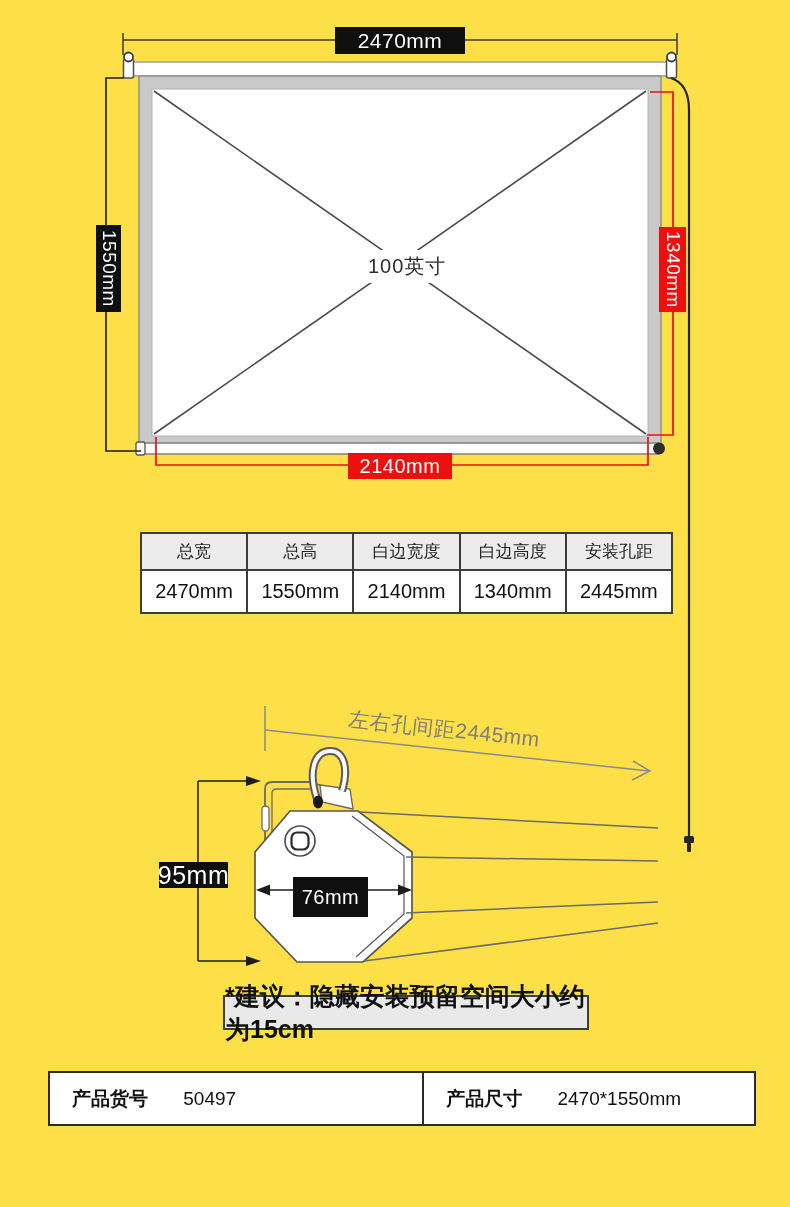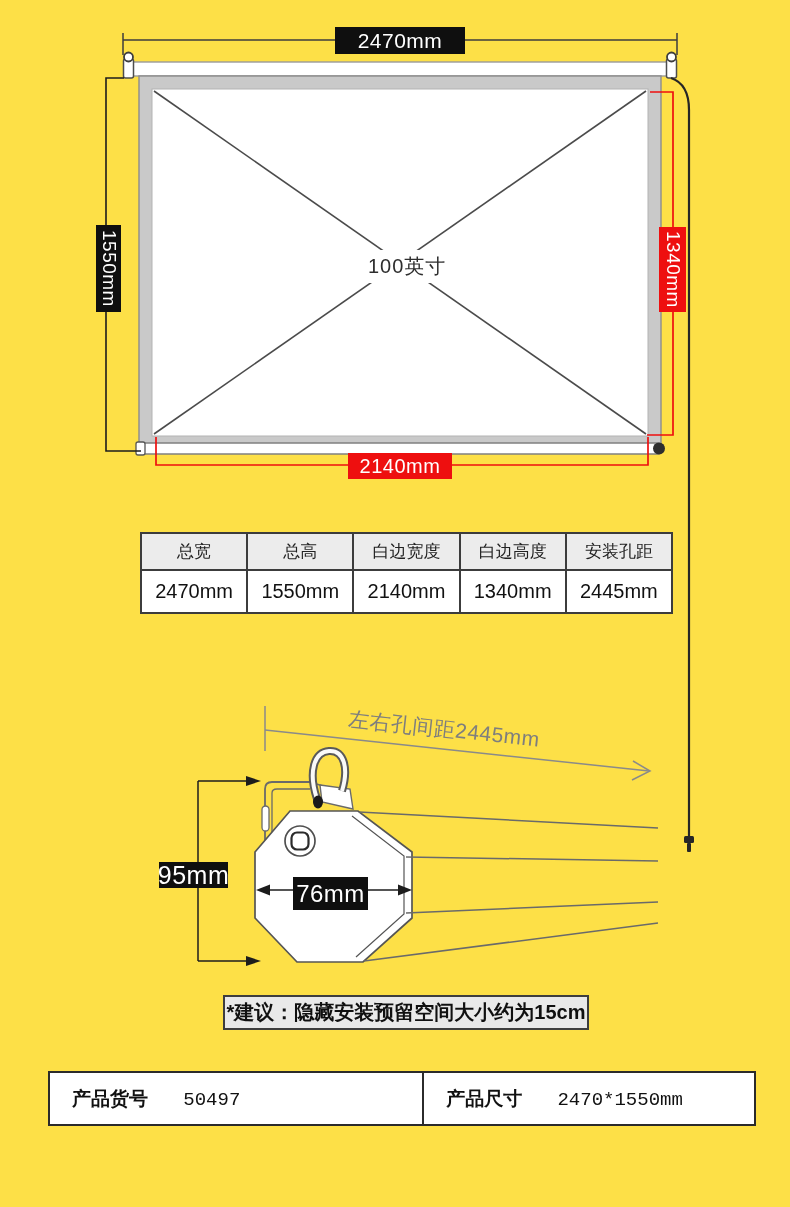--- a/index.html
+++ b/index.html
@@ -22,46 +22,46 @@
   #dim-bottom{left:348px;top:453px;width:104px;height:26px;font-size:20px;}
   #screen-size{
     left:359px;top:250px;background:#ffffff;padding:3px 9px;
     font-size:20px;color:#2e2e2e;letter-spacing:1px;text-align:right;
   }
   #slant-label{
     left:350px;top:705px;color:#7e7e7e;font-size:21px;white-space:nowrap;
     transform:rotate(6.2deg);transform-origin:left top;letter-spacing:.5px;
   }
   #dim-95{left:159px;top:862px;width:69px;height:26px;font-size:25px;}
-  #dim-76{left:293px;top:877px;width:75px;height:33px;font-size:24px;}
+  #dim-76{left:293px;top:877px;width:75px;height:40px;font-size:20px;}
   #note-box{
     left:223px;top:995px;width:362px;height:31px;
     background:#e9e9e9;border:2px solid #3e3e3e;
     display:flex;align-items:center;justify-content:center;
-    font-size:20px;font-weight:bold;color:#101010;
+    font-size:25px;font-weight:bold;color:#101010;
   }
   table.spec{
     position:absolute;left:140px;top:532px;z-index:2;
     width:533px;border-collapse:collapse;table-layout:fixed;background:#fff;
   }
   table.spec th,table.spec td{
     border:2px solid #3c3c3c;text-align:center;padding:0;
   }
   table.spec th{background:#ececec;height:35px;font-weight:normal;font-size:17px;color:#222;}
   table.spec td{height:41px;font-size:20px;color:#111;}
   table.product{
     position:absolute;left:48px;top:1071px;z-index:2;
     width:708px;border-collapse:collapse;table-layout:fixed;background:#fff;
   }
   table.product td{
     border:2px solid #2b2b2b;height:51px;font-size:19px;
     padding:0 0 0 22px;text-align:left;vertical-align:middle;white-space:nowrap;
   }
   .p-label{font-weight:bold;color:#111;}
-  .p-value{margin-left:30px;color:#111;font-family:Liberation Mono, monospace;}
+  .p-value{margin-left:30px;color:#111;}
 </style>
 </head>
 <body>
 
 <div class="stage">
 
   <svg width="790" height="1207" viewBox="0 0 790 1207">
 
     <g>
 

